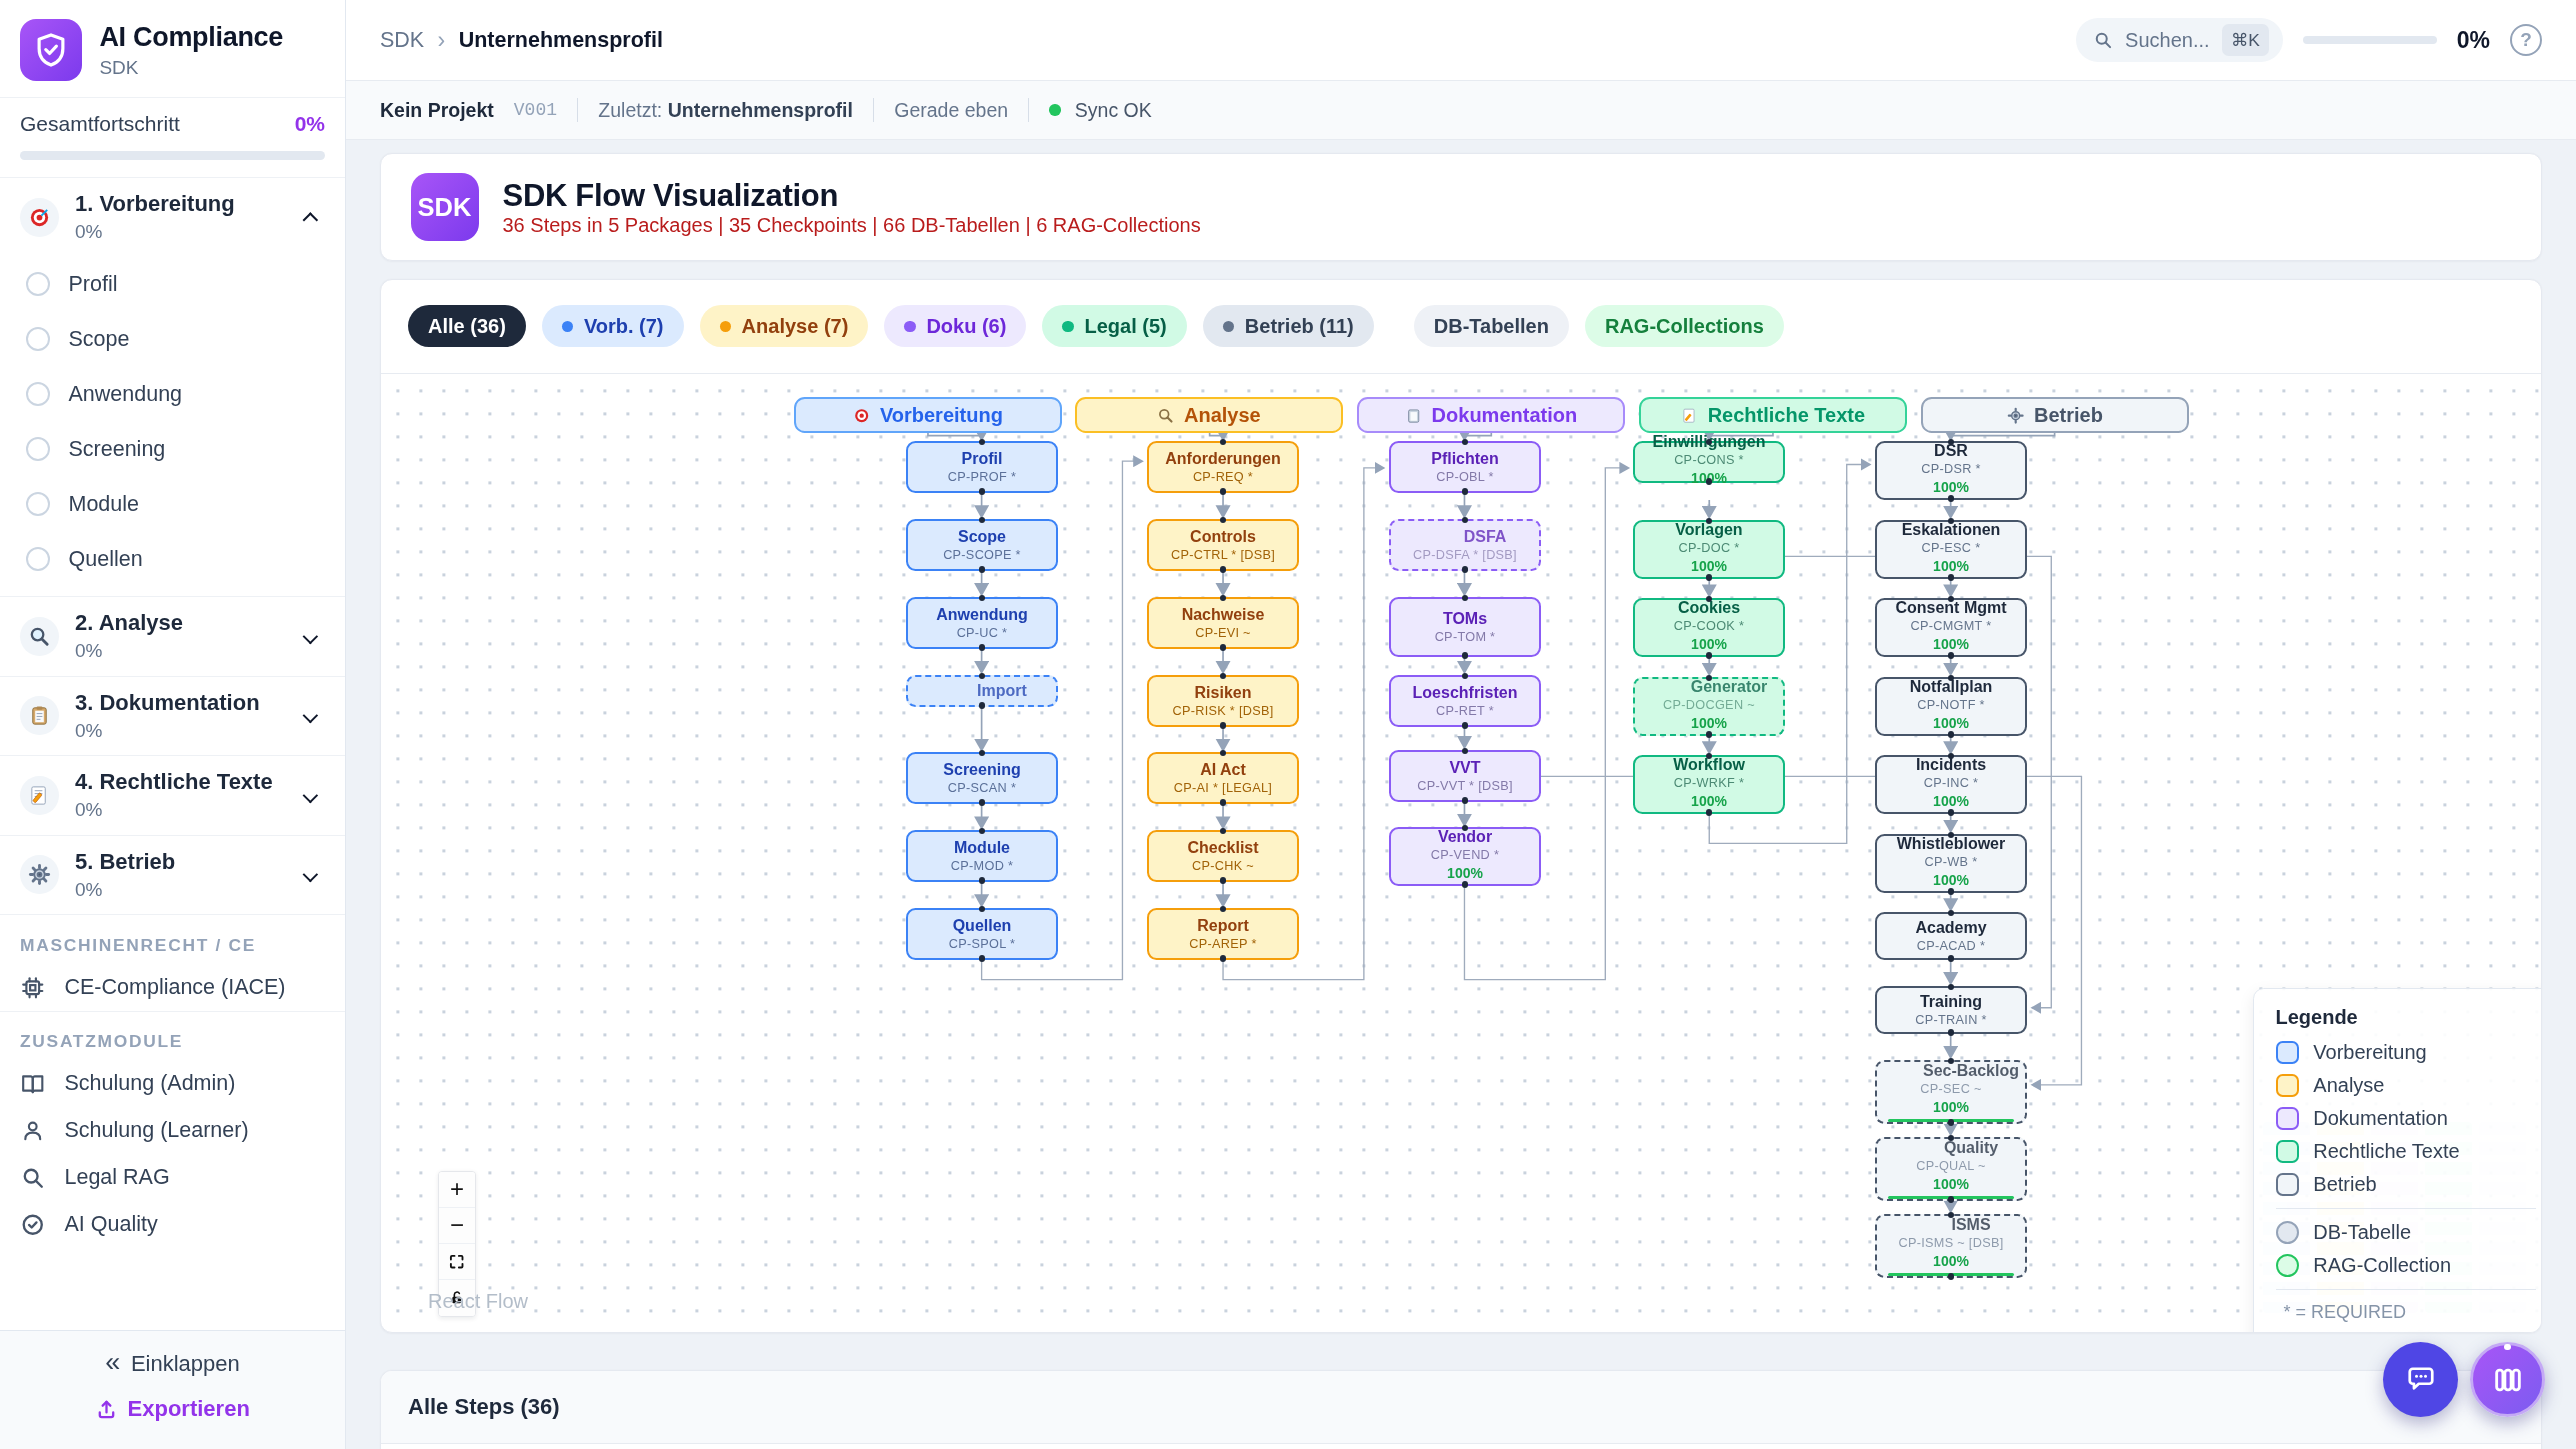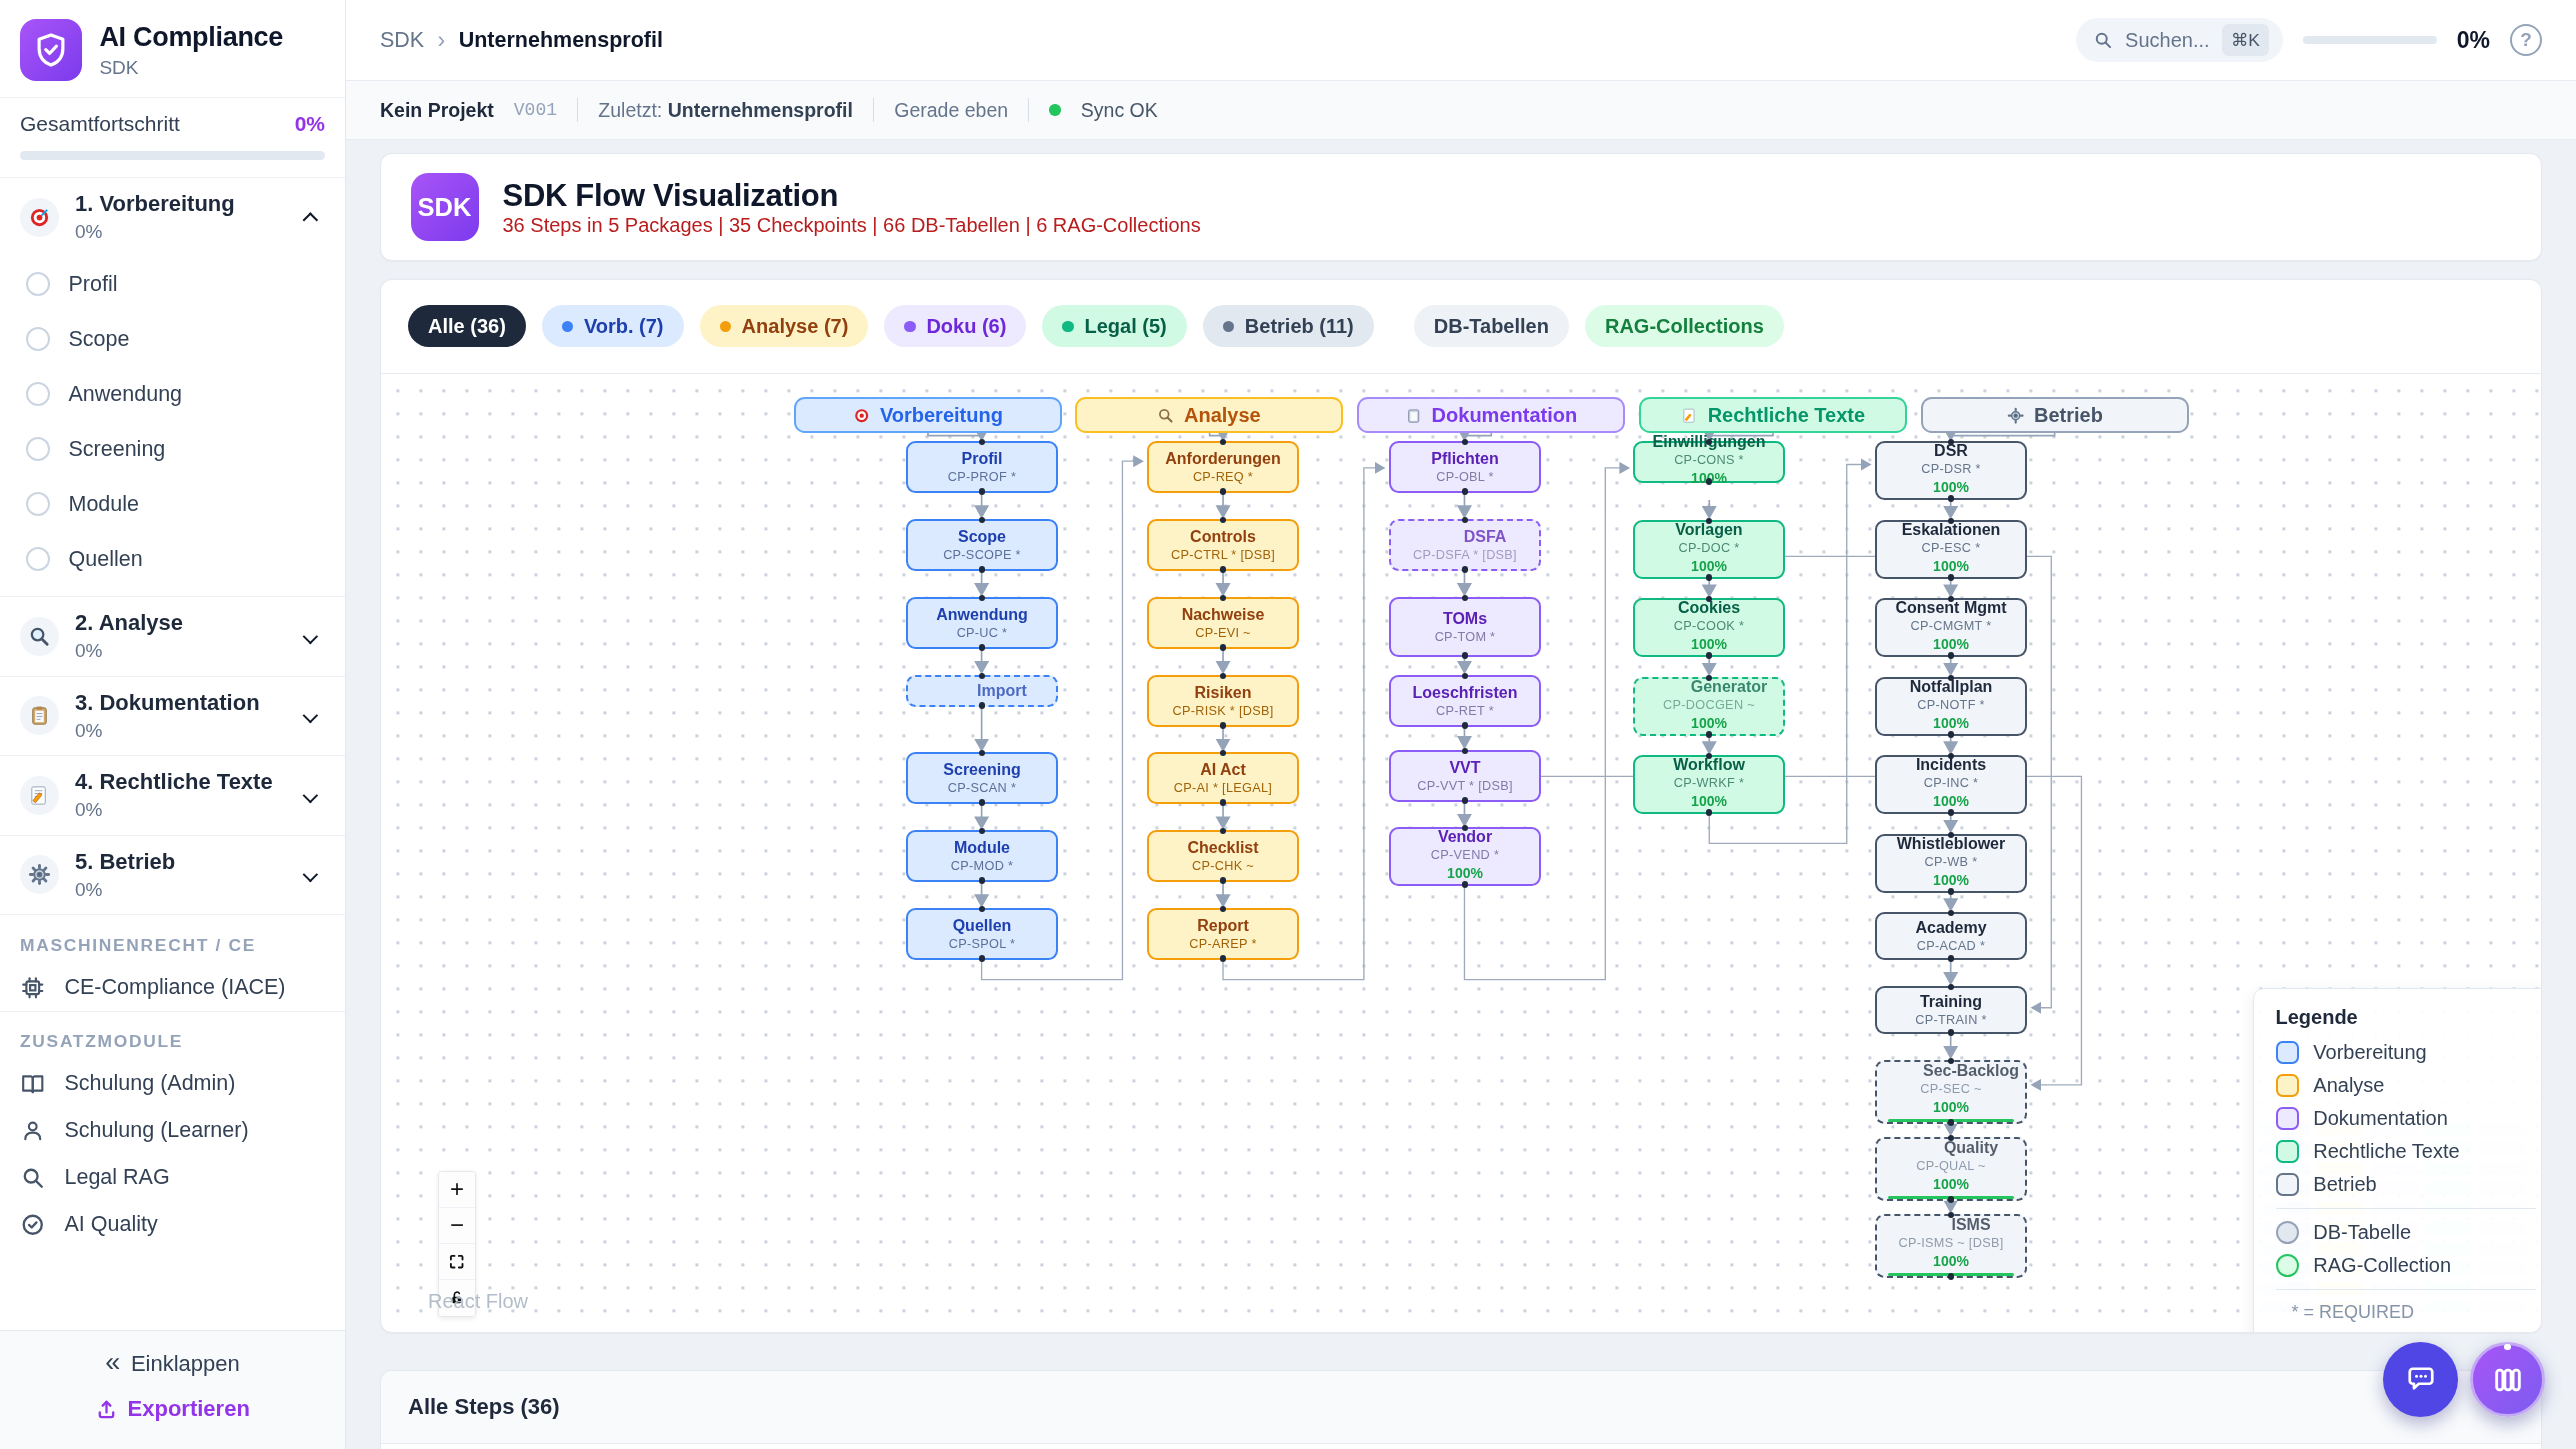--- a/index.html
+++ b/index.html
@@ -111,21 +111,21 @@
   .legend { position:absolute; left:1872px; top:614px; width:305px; background:rgba(255,255,255,.9); border:0.7px solid #e2e8f0; border-radius:10.7px; box-shadow:0 5.4px 16px rgba(15,23,42,.08); padding:17.4px 21.5px; }
   .lg-title { font-size:20px; font-weight:700; color:#1e293b; margin-bottom:12px; }
   .lg-item { display:flex; align-items:center; gap:14.8px; margin:10px 0; font-size:20px; color:#334155; }
   .sw { width:23px; height:23px; border-radius:6.7px; border:2px solid; flex:0 0 auto; }
   .sw-v { background:#dbeafe; border-color:#3b82f6; } .sw-a { background:#fef3c7; border-color:#f59e0b; }
   .sw-d { background:#ede9fe; border-color:#8b5cf6; } .sw-l { background:#d1fae5; border-color:#10b981; }
   .sw-b { background:#f1f5f9; border-color:#64748b; }
   .cir { border-radius:50%; }
   .cir-db { background:#e2e8f0; border-color:#94a3b8; } .cir-rag { background:#dcfce7; border-color:#22c55e; }
   .lg-div { height:0.7px; background:#e2e8f0; margin:12px 0; }
-  .lg-note { font-size:18px; color:#8594a8; margin:6px 16px; }
+  .lg-note { font-size:18px; color:#8594a8; margin:6px 8px; }
 
   .controls { position:absolute; left:57px; top:797px; width:38px; background:#fff; border:0.7px solid #e5e7eb; border-radius:4px; box-shadow:0 1.3px 4px rgba(15,23,42,.08); overflow:hidden; }
   .ctl { height:36px; display:flex; align-items:center; justify-content:center; border-bottom:0.7px solid #eef1f5; font-size:24px; color:#111; cursor:pointer; background:#fdfdfd; }
   .ctl:last-child { border-bottom:none; }
   .attribution { position:absolute; left:47px; top:916px; font-size:20px; color:#b3bdc9; }
 
   .stepscard { margin-top:37px; border-radius:12px 12px 0 0; overflow:hidden; }
   .steps-head { background:#f8fafc; border-bottom:0.7px solid #e7ebf1; padding:23px 27px; font-size:22px; font-weight:700; color:#1e293b; }
   .steps-body { background:#fff; height:47px; }
 
@@ -372,21 +372,21 @@
     </div>
 
     <div class="statusbar">
       <span class="st-proj">Kein Projekt</span>
       <span class="st-ver">V001</span>
       <span class="vsep"></span>
       <span><span class="st-dim">Zuletzt:</span> <span class="st-val">Unternehmensprofil</span></span>
       <span class="vsep"></span>
       <span class="st-dim">Gerade eben</span>
       <span class="vsep"></span>
-      <span style="display:flex;align-items:center;gap:20px;">
+      <span style="display:flex;align-items:center;gap:14px;">
         <span class="dot"></span>
         <span class="st-sync">Sync OK</span>
       </span>
     </div>
 
     <div class="content">
 
       <div class="card hero">
         <div class="sdk-badge">SDK</div>
         <div>

